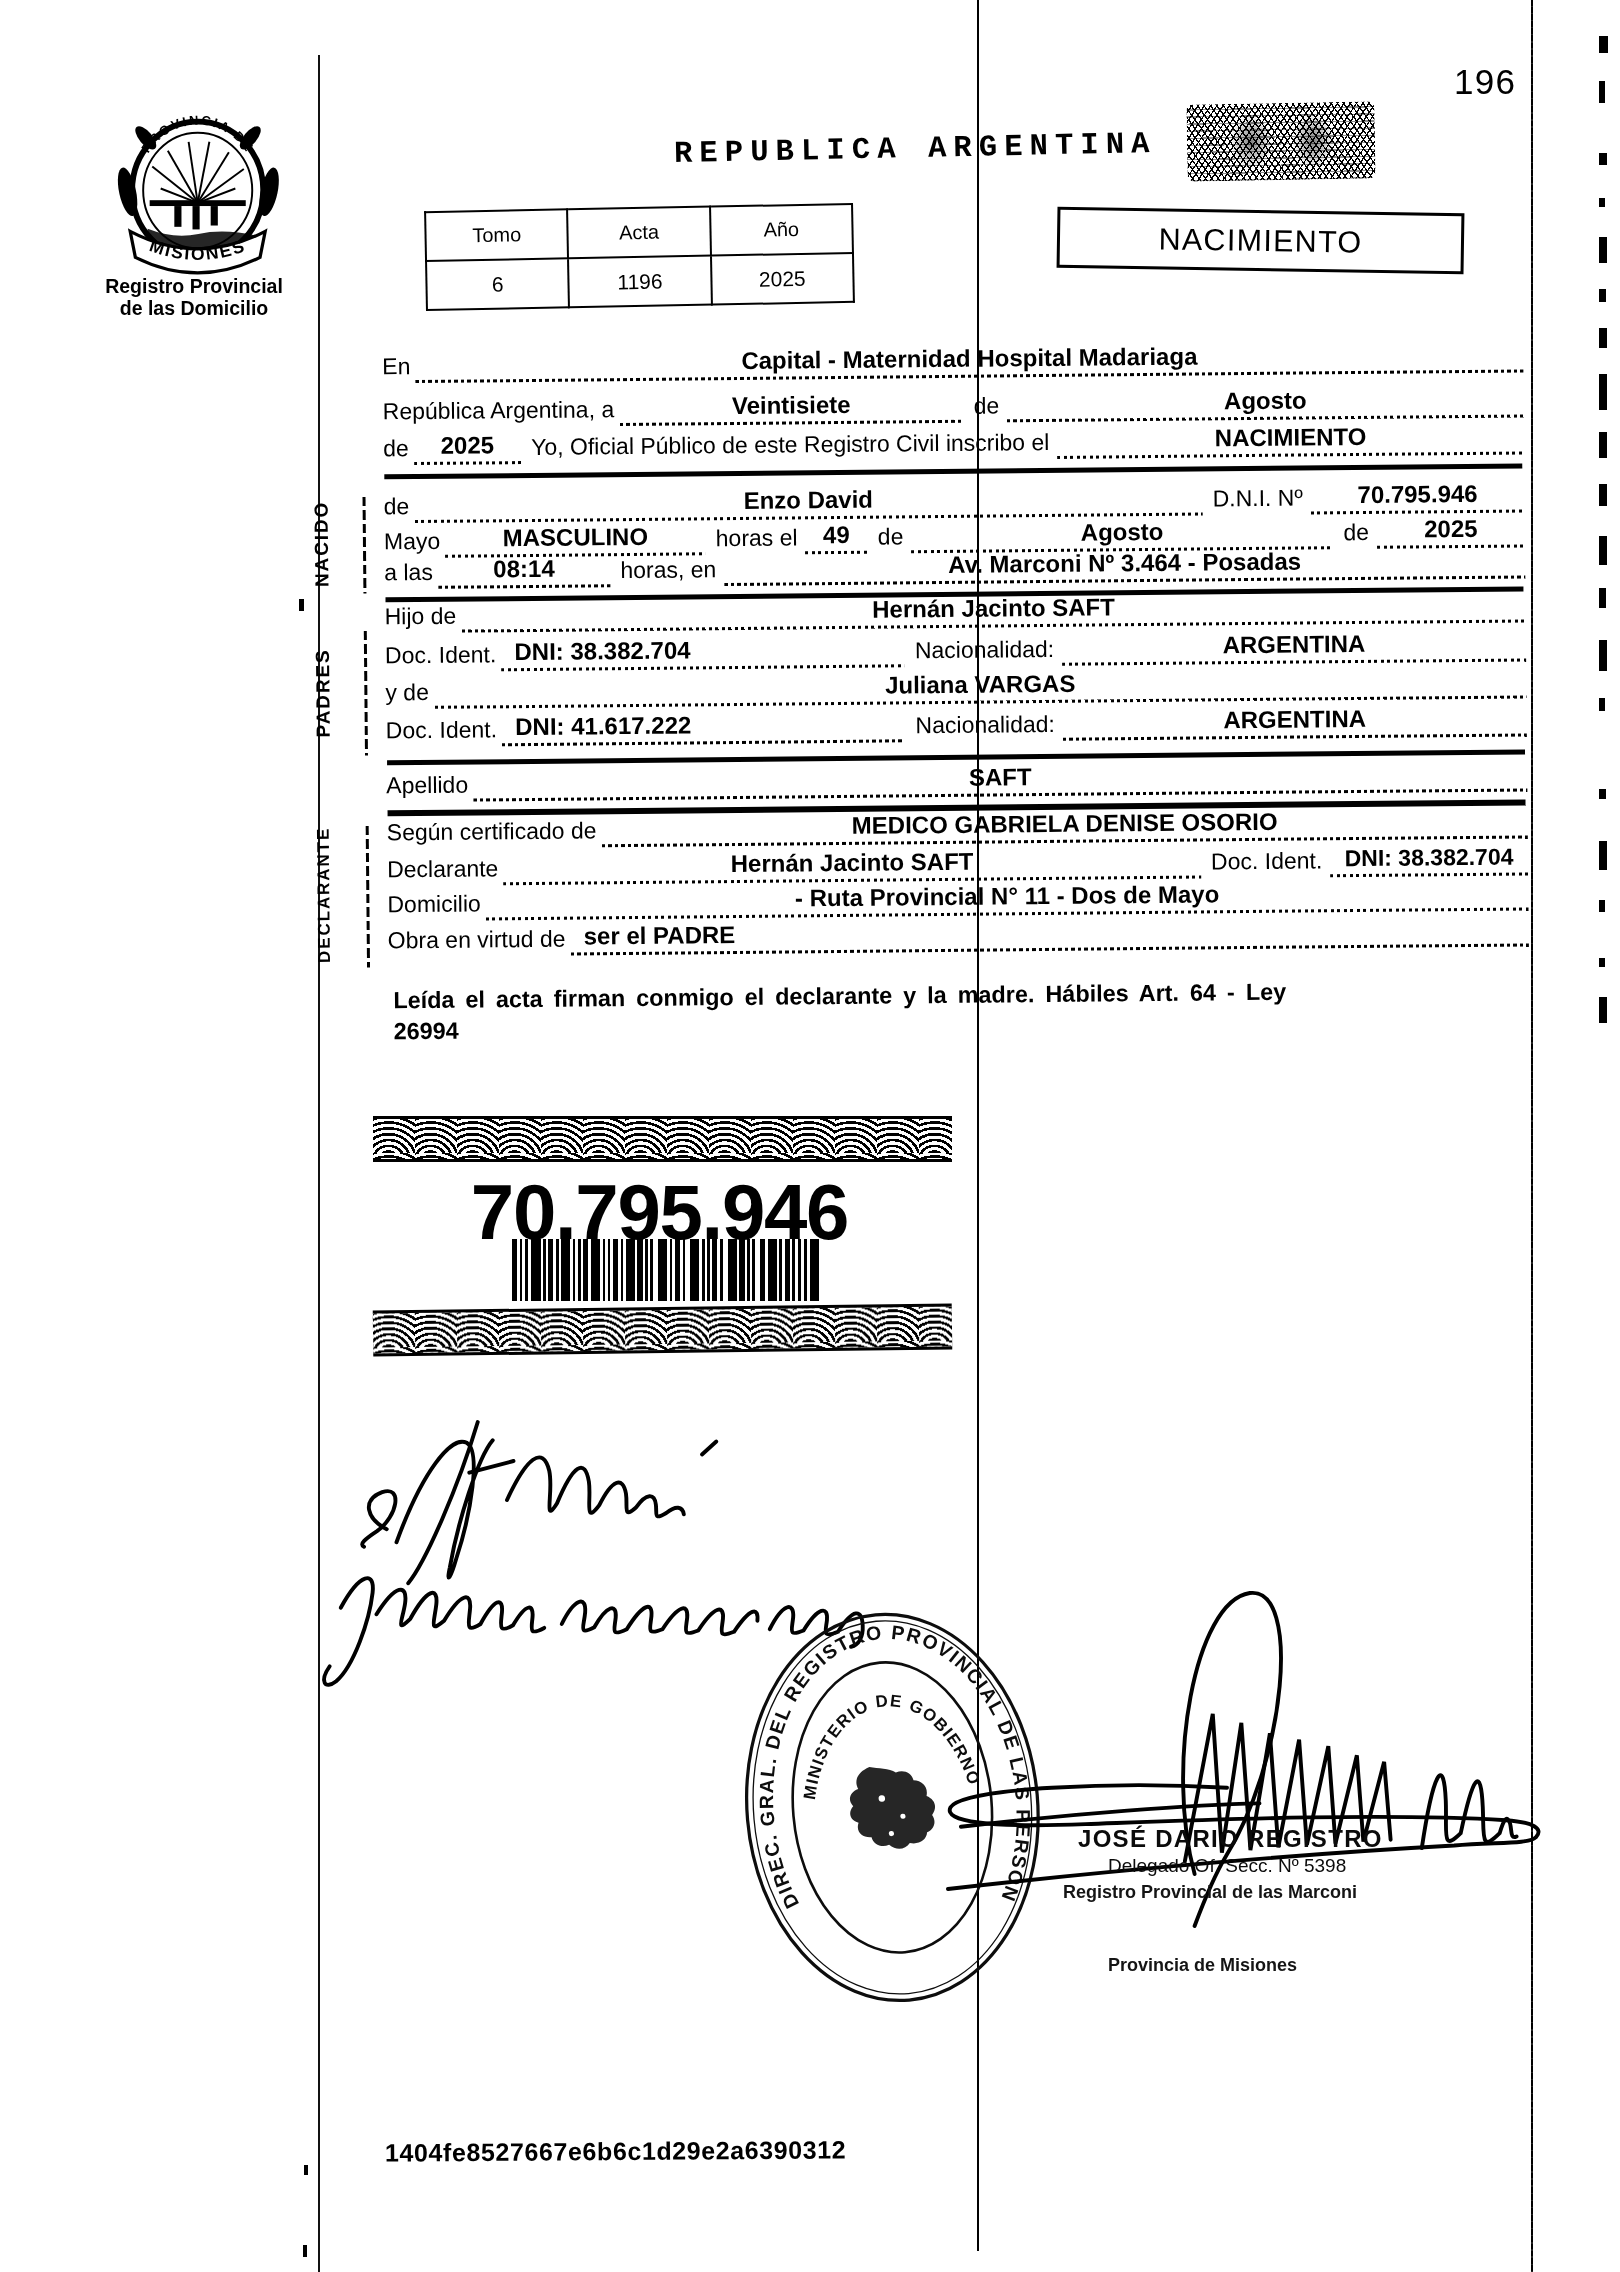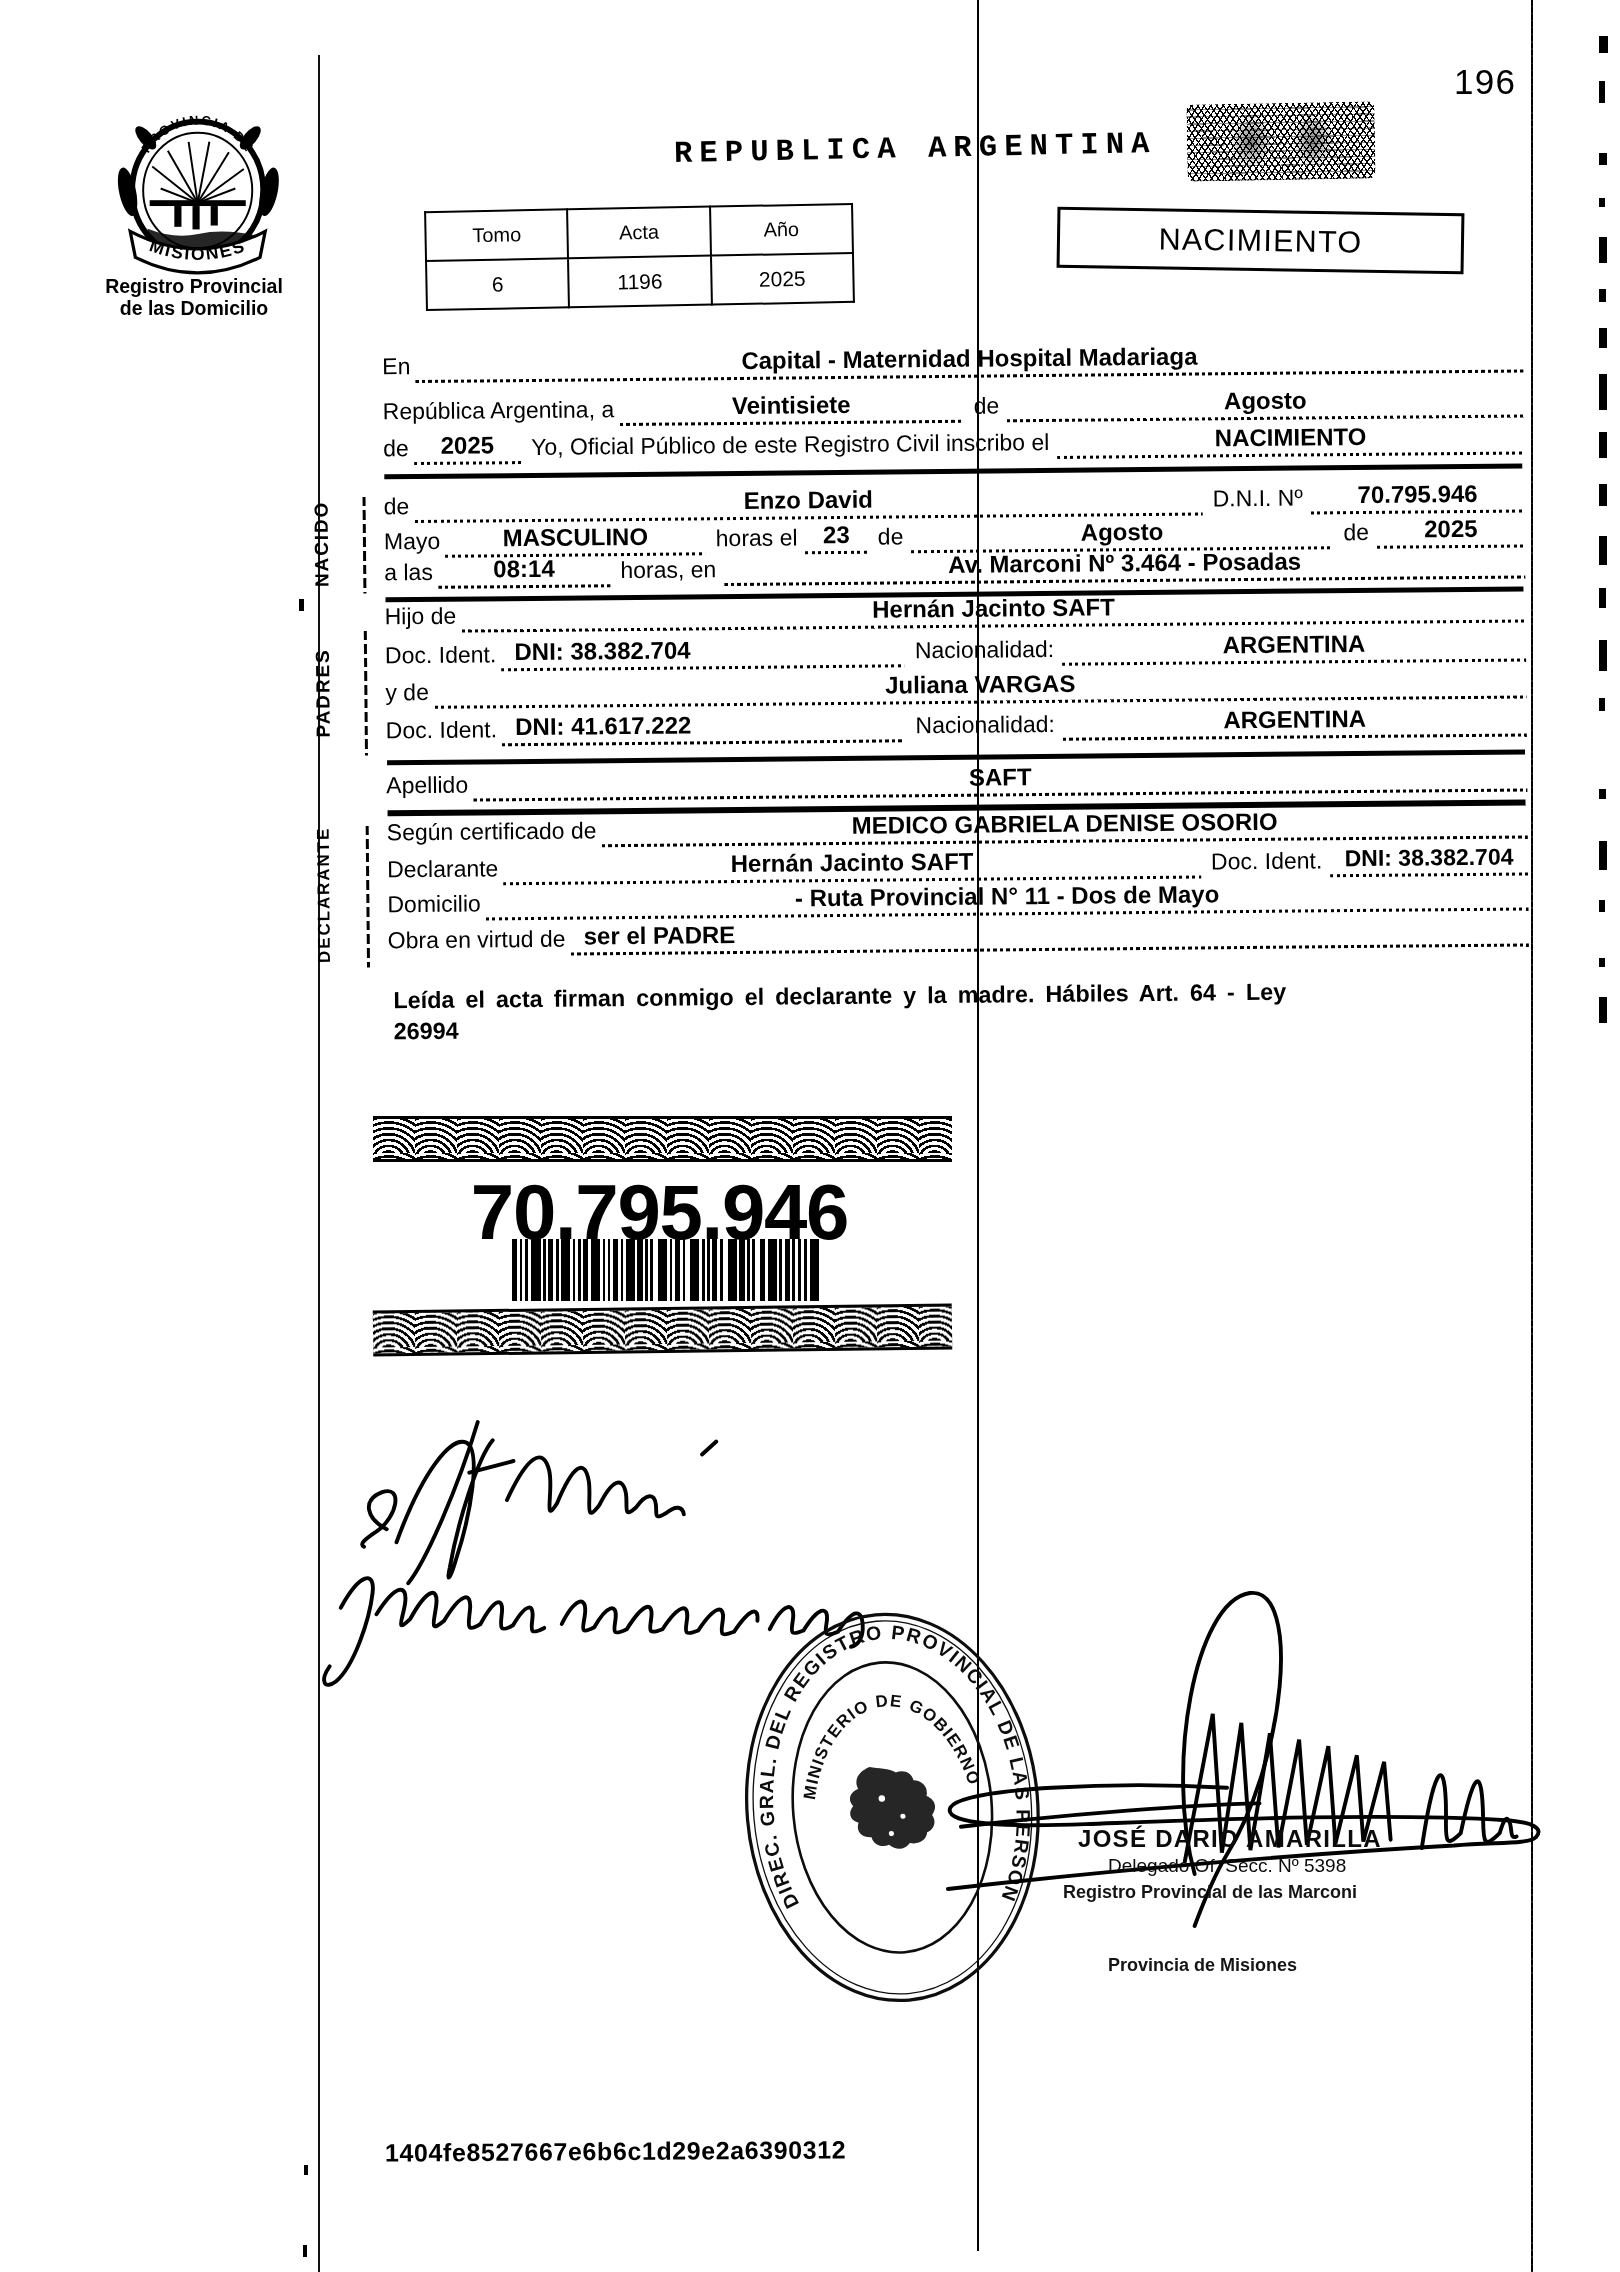--- a/index.html
+++ b/index.html
@@ -216,21 +216,21 @@
     </div>
     <div class="row" style="top:520px;">
       <span class="lbl">Mayo</span>
       <span class="fill" style="flex:0 0 260px;">
           <span class="dots"></span>
           <span class="val">MASCULINO</span>
         </span>
       <span class="lbl mid">horas el</span>
       <span class="fill" style="flex:0 0 62px;">
           <span class="dots"></span>
-          <span class="val">23</span>
+          <span class="val">49</span>
         </span>
       <span class="lbl mid">de</span>
       <span class="fill">
           <span class="dots"></span>
           <span class="val">Agosto</span>
         </span>
       <span class="lbl mid">de</span>
       <span class="fill" style="flex:0 0 148px;">
           <span class="dots"></span>
           <span class="val">2025</span>
@@ -430,20 +430,20 @@
   <svg class="abs" style="left:922px;top:1572px;" width="688" height="377" viewBox="0 0 1060 580">
     <g fill="none" stroke="#000" stroke-width="6" stroke-linecap="round">
       <path d="M 420,465 C 375,300 420,45 505,32 C 585,22 560,290 468,438 C 450,468 435,505 420,545"></path>
       <path d="M 405,445 L 448,218 L 462,432 L 492,232 L 506,428 L 536,248 L 549,424 L 581,258 L 593,420 L 626,268 L 637,418 L 670,282 L 680,415 L 712,292 L 722,412"></path>
       <path d="M 770,425 C 788,305 804,282 807,352 C 809,402 800,432 830,402 C 849,312 861,297 864,362 C 866,407 860,432 890,402 C 896,382 901,372 906,387 C 909,397 906,412 916,407"></path>
       <path d="M 470,332 C 300,322 62,332 44,362 C 32,384 102,394 252,388 C 422,382 700,370 900,382 C 942,385 958,395 946,408 C 934,420 880,415 820,421 C 600,433 300,458 40,488"></path>
       <path d="M 60,392 C 230,372 420,358 520,356"></path>
     </g>
   </svg>
 
-  <div id="official-name" class="abs">JOSÉ DARIO AMARILLA</div>
+  <div id="official-name" class="abs">JOSÉ DARIO REGISTRO</div>
   <div id="official-role" class="abs">Delegado Of. Secc. Nº 5398</div>
   <div id="official-org" class="abs">Registro Provincial de las Marconi</div>
   <div id="official-prov" class="abs">Provincia de Misiones</div>
 
   <div id="footer-hash" class="abs">1404fe8527667e6b6c1d29e2a6390312</div>
 </div>
 
 
 </body></html>

